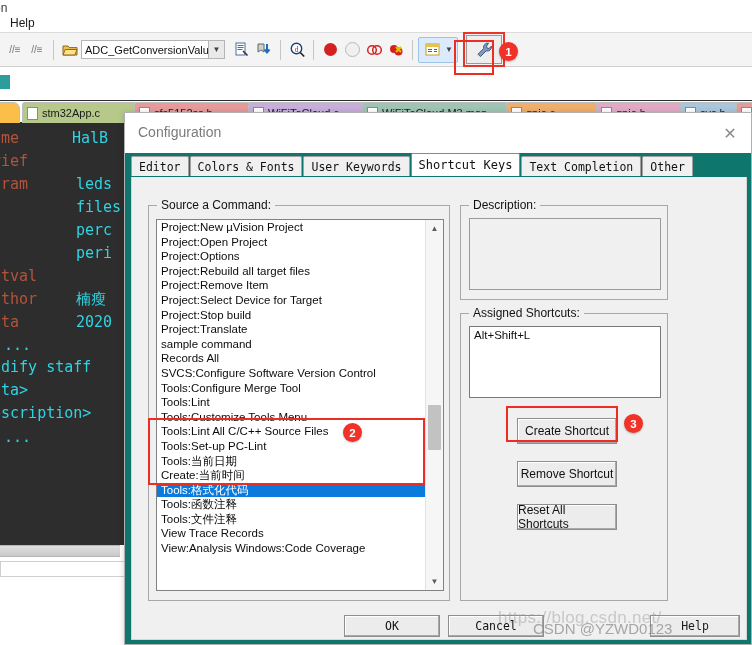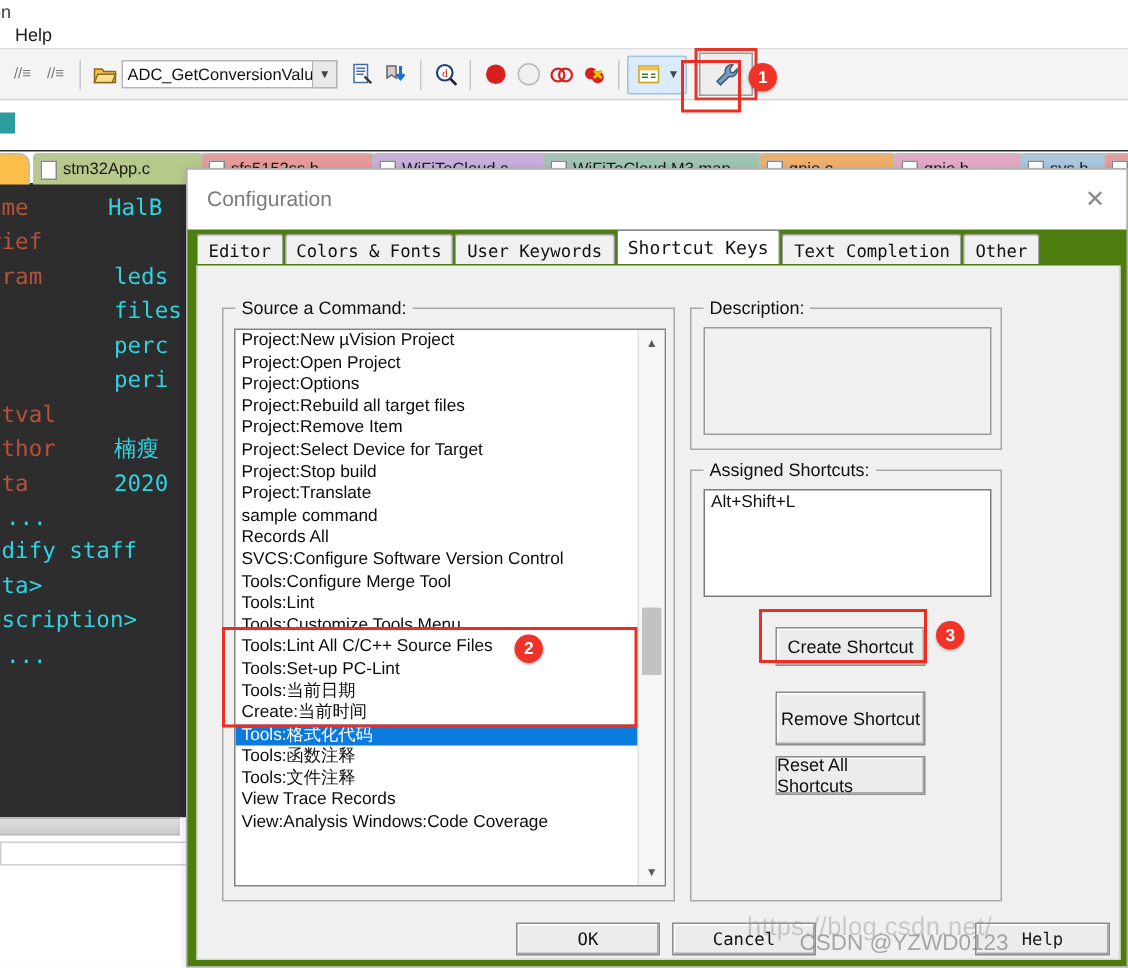--- a/index.html
+++ b/index.html
@@ -100,21 +100,21 @@
     border-top: 1px solid #b5b5b5; border-bottom: 1px solid #b5b5b5;
   }
   .status-line2 {
     position: absolute; left: 0; top: 16px; width: 126px; height: 16px;
     background: #ffffff; border: 1px solid #cfcfcf; box-sizing: border-box;
   }
 
   
   .dlg {
     position: absolute; left: 124px; top: 112px; width: 628px; height: 533px;
-    background: #4d7c0f; border: 1px solid #b0b0b0; box-sizing: border-box;
+    background: #0f766e; border: 1px solid #b0b0b0; box-sizing: border-box;
     box-shadow: 0 1px 6px rgba(0,0,0,0.18);
   }
   .dlg-title {
     position: absolute; left: 0; top: 0; width: 100%; height: 40px; background: #ffffff;
   }
   .dlg-title span.t {
     position: absolute; left: 13px; top: 11px; font-size: 14px; color: #7b7b7b;
   }
   .dlg-close {
     position: absolute; right: 8px; top: 8px; width: 26px; height: 24px;
@@ -430,21 +430,21 @@
       <div class="grp" style="left:328px; top:28px; width:208px; height:95px;">
         <span class="legend">Description:</span>
         <div class="textpane" style="left:8px; top:12px; width:192px; height:72px;"></div>
       </div>
 
       <div class="grp" style="left:328px; top:136px; width:208px; height:288px;">
         <span class="legend">Assigned Shortcuts:</span>
         <div class="whitepane" style="left:8px; top:12px; width:192px; height:72px;">Alt+Shift+L</div>
 
         <div class="btn sans" style="left:56px; top:104px; width:100px; height:26px;">Create Shortcut</div>
-        <div class="btn sans" style="left:56px; top:147px; width:100px; height:36px;">Remove Shortcut</div>
+        <div class="btn sans" style="left:56px; top:147px; width:100px; height:26px;">Remove Shortcut</div>
         <div class="btn sans" style="left:56px; top:190px; width:100px; height:26px;">Reset All Shortcuts</div>
       </div>
 
       <div class="btn" style="left:212px; top:438px; width:96px; height:22px;">OK</div>
       <div class="btn" style="left:316px; top:438px; width:96px; height:22px;">Cancel</div>
       <div class="btn" style="left:518px; top:438px; width:90px; height:22px; color:#1a1a1a;">Help</div>
     </div>
   </div>
 
   <div class="redbox" style="left:454px; top:40px; width:40px; height:35px;"></div>

